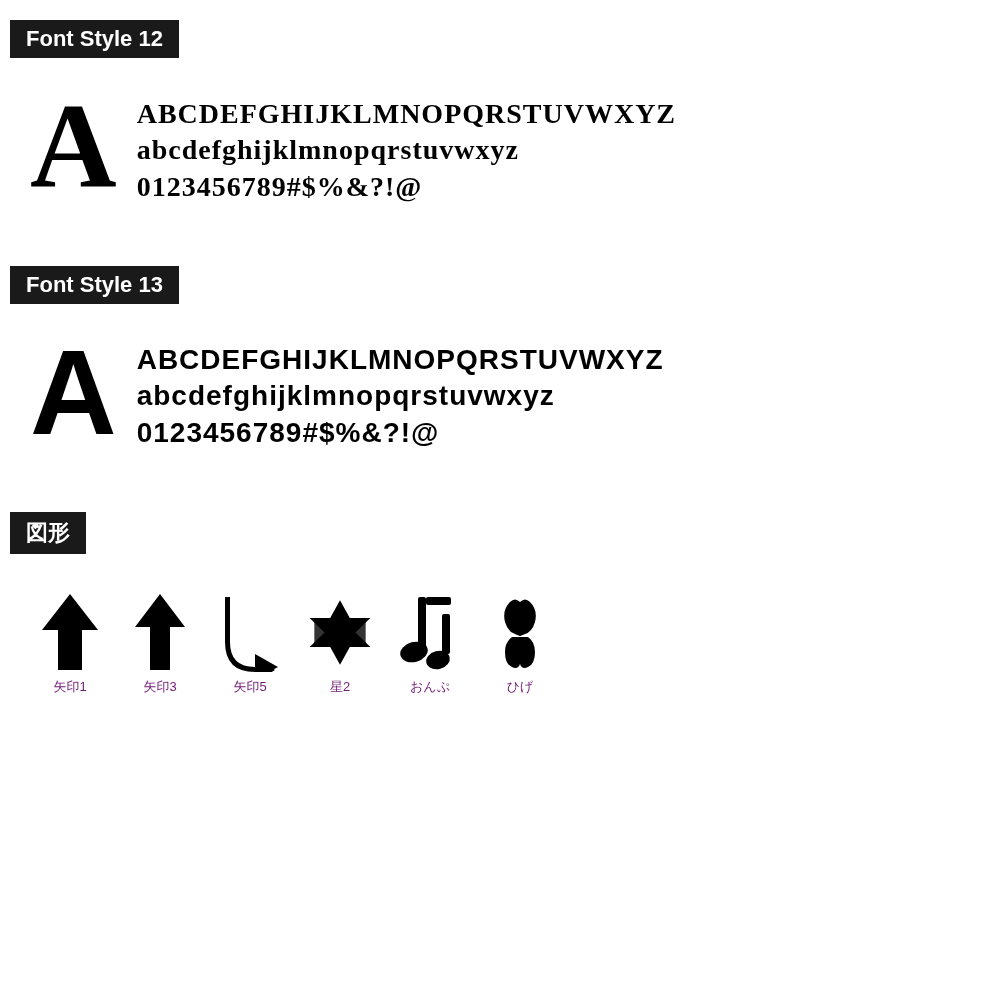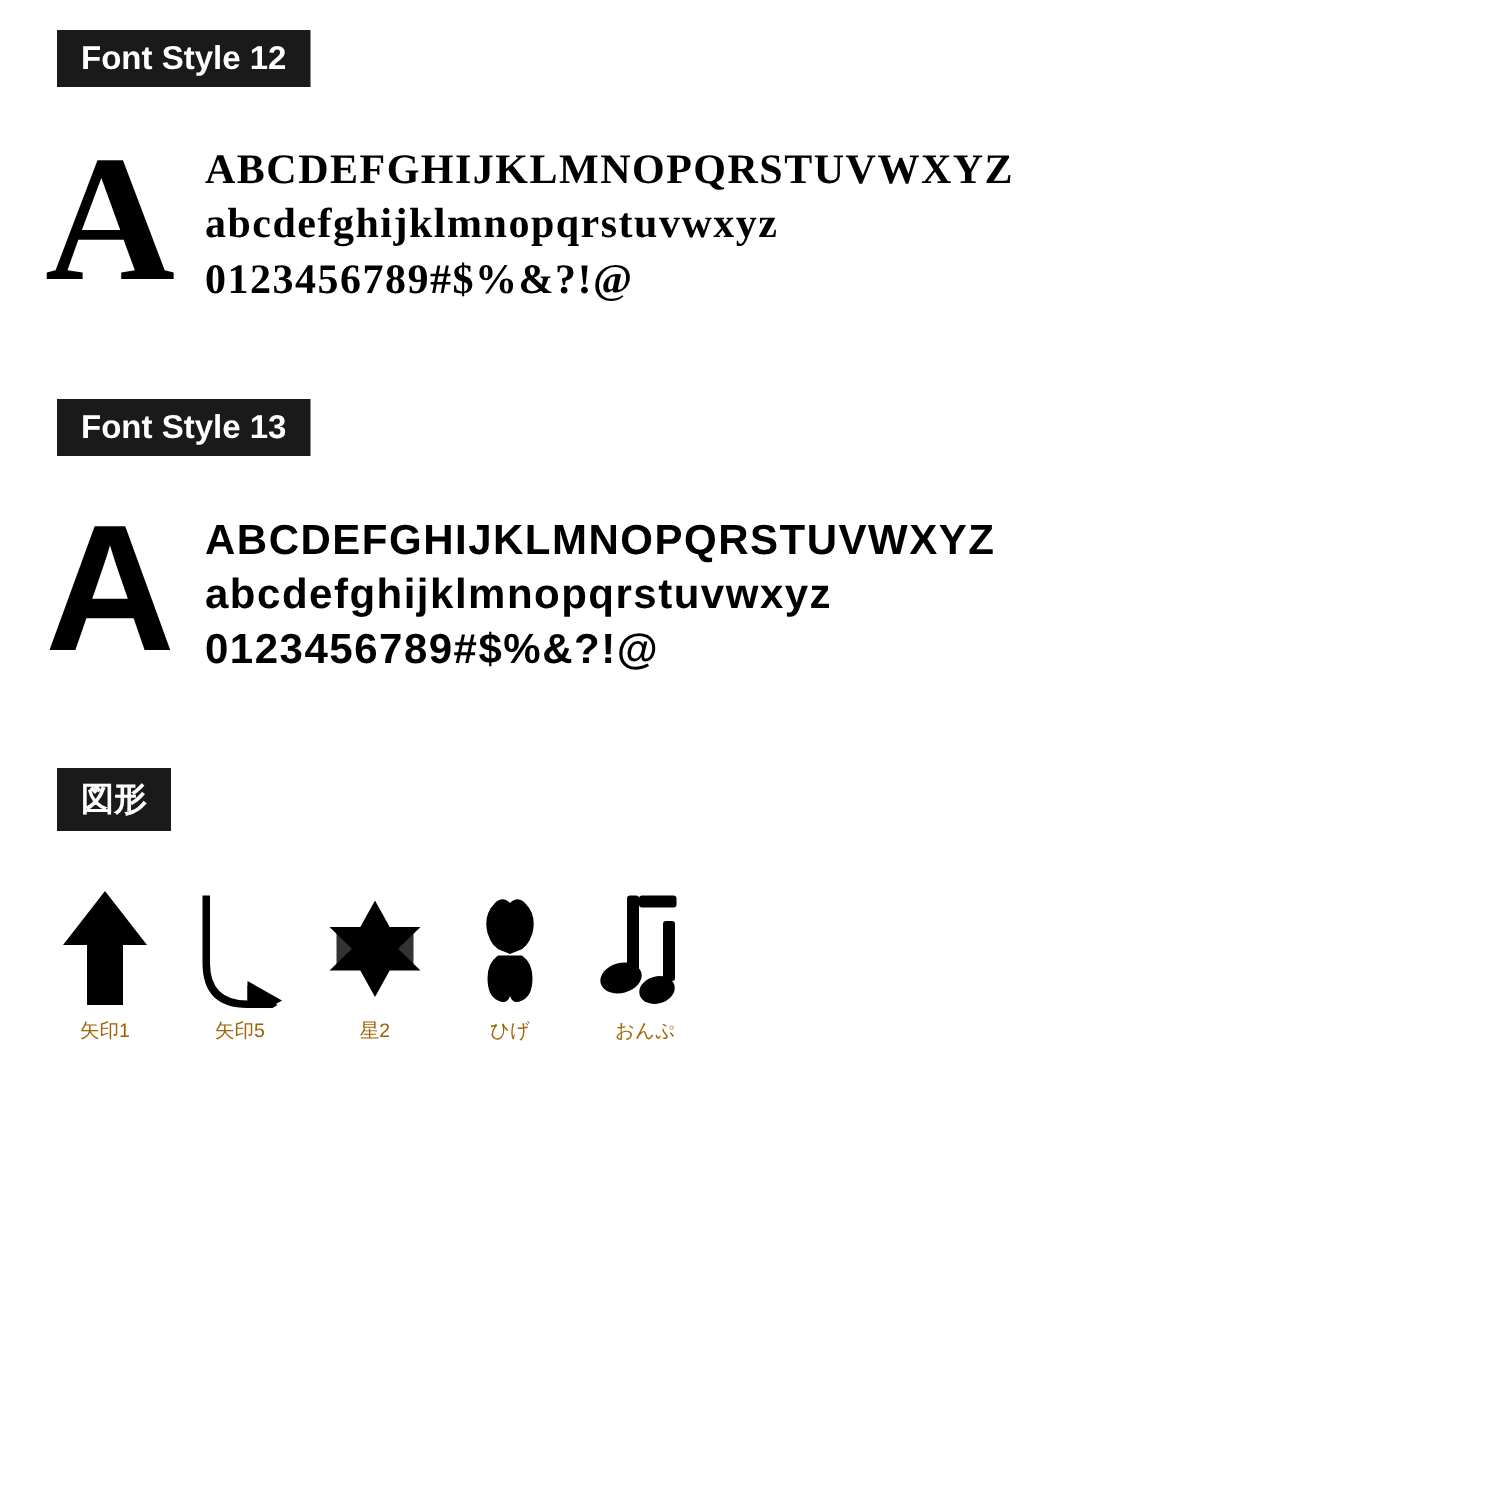--- a/index.html
+++ b/index.html
@@ -19,21 +19,20 @@
     
     .section-header {
       display: inline-block;
       background: #1a1a1a;
       color: #ffffff;
       font-size: 22px;
       font-weight: bold;
       padding: 6px 16px;
       margin-bottom: 18px;
       font-family: sans-serif;
-      margin-left: 28px;
     }
 
     
     .font-section {
       margin-bottom: 30px;
     }
 
     .font-demo {
       display: flex;
       align-items: flex-start;
@@ -108,21 +107,21 @@
       width: 70px;
       height: 80px;
       display: flex;
       align-items: center;
       justify-content: center;
     }
 
     .shape-label {
       font-size: 13px;
       font-family: sans-serif;
-      color: #a16207;
+      color: #701a75;
       text-align: center;
     }
   </style>
 </head>
 <body>
 
 <div class="page">
 
   <div class="font-section font-style-12">
     <div class="section-header">Font Style 12</div>
@@ -155,20 +154,28 @@
       <div class="shape-item">
         <div class="shape-svg">
           <svg width="60" height="80" viewBox="0 0 60 80" fill="black">
             <polygon points="30,2 58,38 42,38 42,78 18,78 18,38 2,38"></polygon>
           </svg>
         </div>
         <div class="shape-label">矢印1</div>
       </div>
 
 
+      <div class="shape-item">
+        <div class="shape-svg">
+          <svg width="50" height="80" viewBox="0 0 50 80" fill="black">
+            <polygon points="25,2 50,35 35,35 35,78 15,78 15,35 0,35"></polygon>
+          </svg>
+        </div>
+        <div class="shape-label">矢印3</div>
+      </div>
 
 
       <div class="shape-item">
         <div class="shape-svg">
           <svg width="60" height="80" viewBox="0 0 60 80" fill="black">
             <path d="M10,5 Q10,5 10,5 L10,50 Q10,75 35,75 L35,65 L55,78 L35,90 L35,80 Q5,80 5,50 L5,5 Z" fill="black"></path>
             <polygon points="35,62 58,75 35,88" fill="black"></polygon>
           </svg>
         </div>
         <div class="shape-label">矢印5</div>
@@ -179,40 +186,40 @@
         <div class="shape-svg">
           <svg width="75" height="75" viewBox="0 0 75 75" fill="black">
             <polygon points="37.5,3 48,22 70,22 54,37.5 70,53 48,53 37.5,72 27,53 5,53 21,37.5 5,22 27,22"></polygon>
             <polygon points="37.5,10 52,37.5 37.5,65 23,37.5" fill="black"></polygon>
             <polygon points="10,25 65,25 65,50 10,50" fill="black" opacity="0.8"></polygon>
           </svg>
         </div>
         <div class="shape-label">星2</div>
       </div>
 
-
-      <div class="shape-item">
-        <div class="shape-svg">
-          <svg width="40" height="80" viewBox="0 0 40 80" fill="black">
-            <path d="M20,10 Q25,5 30,10 Q38,18 35,30 Q32,40 25,42 Q20,44 20,44 Q20,44 15,42 Q8,40 5,30 Q2,18 10,10 Q15,5 20,10 Z"></path>
-            <path d="M28,45 Q35,50 35,60 Q35,72 28,75 Q22,78 20,72 Q18,78 12,75 Q5,72 5,60 Q5,50 12,45" fill="black" stroke="none"></path>
-          </svg>
-        </div>
-        <div class="shape-label">ひげ</div>
-      </div>
 
       <div class="shape-item">
         <div class="shape-svg">
           <svg width="65" height="80" viewBox="0 0 65 80" fill="black">
             <rect x="20" y="5" width="8" height="50" rx="2"></rect>
             <rect x="28" y="5" width="25" height="8" rx="2"></rect>
             <ellipse cx="16" cy="60" rx="14" ry="10" transform="rotate(-15,16,60)"></ellipse>
             <rect x="44" y="22" width="8" height="40" rx="2"></rect>
             <ellipse cx="40" cy="68" rx="12" ry="9" transform="rotate(-15,40,68)"></ellipse>
           </svg>
         </div>
         <div class="shape-label">おんぷ</div>
       </div>
 
+      <div class="shape-item">
+        <div class="shape-svg">
+          <svg width="40" height="80" viewBox="0 0 40 80" fill="black">
+            <path d="M20,10 Q25,5 30,10 Q38,18 35,30 Q32,40 25,42 Q20,44 20,44 Q20,44 15,42 Q8,40 5,30 Q2,18 10,10 Q15,5 20,10 Z"></path>
+            <path d="M28,45 Q35,50 35,60 Q35,72 28,75 Q22,78 20,72 Q18,78 12,75 Q5,72 5,60 Q5,50 12,45" fill="black" stroke="none"></path>
+          </svg>
+        </div>
+        <div class="shape-label">ひげ</div>
+      </div>
+
     </div>
   </div>
 
 </div>
 
 </body></html>

